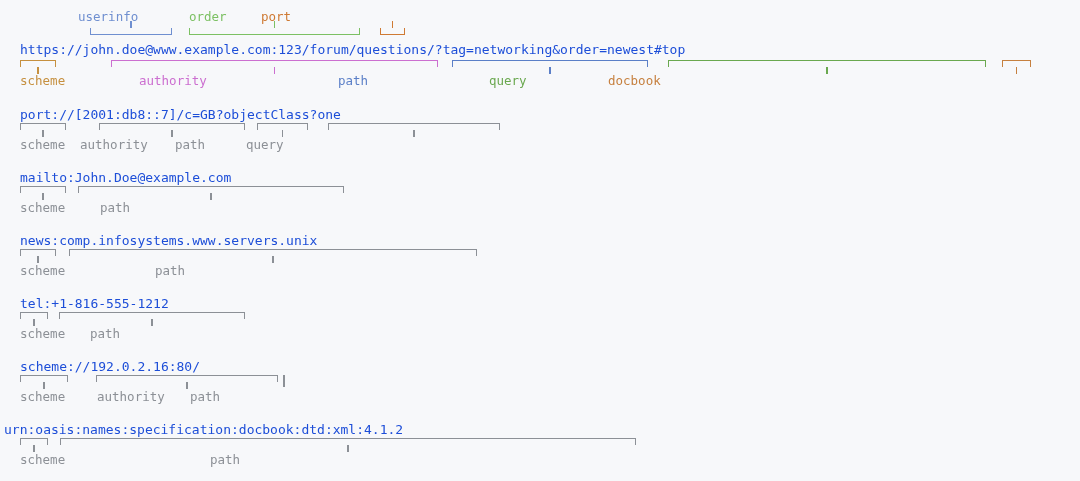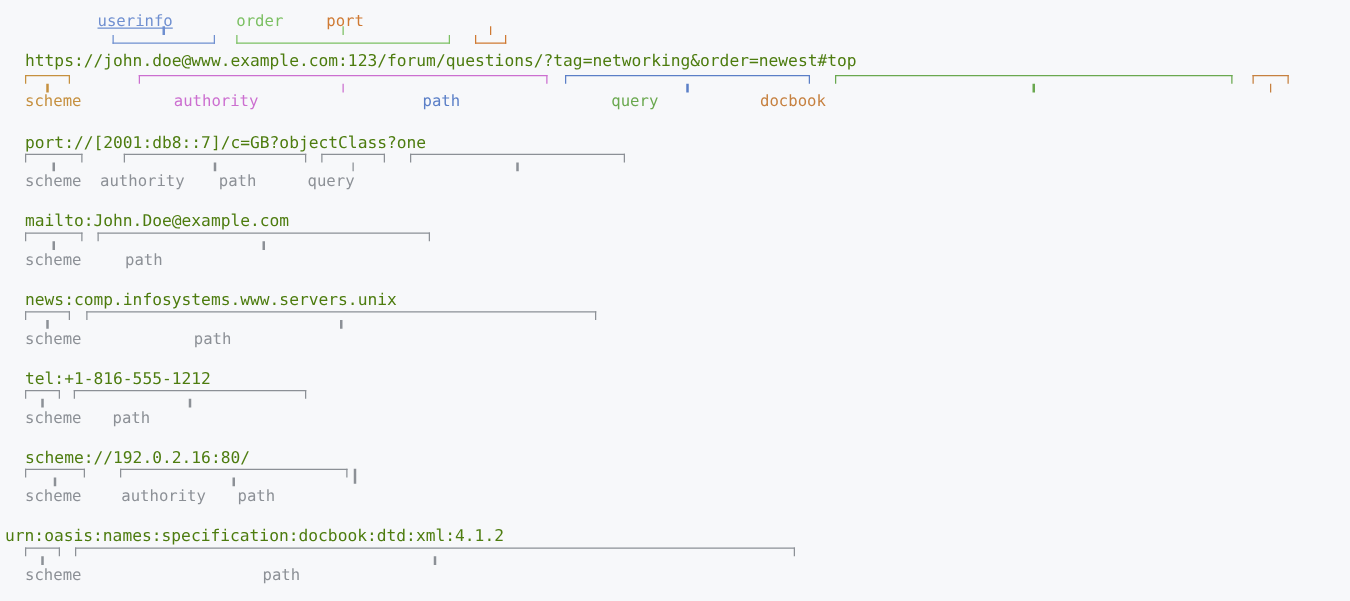--- a/index.html
+++ b/index.html
@@ -9,21 +9,21 @@
     font-family:"DejaVu Sans Mono","Liberation Mono",monospace;
     overflow:hidden;
     position:relative;
   }
   #stage{position:absolute;left:0;top:0;width:1080px;height:481px;}
   .uri-row{position:absolute;left:0;width:1080px;}
   .uri-text{
     position:absolute;
     font-size:13px;
     line-height:16px;
-    color:#4d7c0f;
+    color:#1d4ed8;
     white-space:pre;
     letter-spacing:0px;
   }
   
   .brk{
     position:absolute;
     height:7px;
     border-left:1.5px solid currentColor;
     border-right:1.5px solid currentColor;
     box-sizing:border-box;
@@ -54,21 +54,21 @@
 </style>
 </head>
 <body>
 
 <div id="stage">
     <div class="uri-row" style="top: 0px;">
       <div class="uri-text" style="left: 20px; top: 42px;">https://john.doe@www.example.com:123/forum/questions/?tag=networking&amp;order=newest#top</div>
       <div class="brk up" style="color: rgb(111, 143, 208); left: 90px; top: 28px; width: 82px;">
         <div class="tick" style="background: rgb(111, 143, 208);"></div>
       </div>
-      <div class="lbl" style="left: 78px; top: 10px; color: rgb(111, 143, 208); text-decoration: underline;">userinfo</div>
+      <div class="lbl" style="left: 78px; top: 10px; color: rgb(111, 143, 208);">userinfo</div>
       <div class="brk up" style="color: rgb(124, 192, 99); left: 189px; top: 28px; width: 171px;">
         <div class="tick" style="background: rgb(124, 192, 99);"></div>
       </div>
       <div class="lbl" style="left: 189px; top: 10px; color: rgb(124, 192, 99);">order</div>
       <div class="brk up" style="color: rgb(207, 122, 51); left: 380px; top: 28px; width: 25px;">
         <div class="tick" style="background: rgb(207, 122, 51);"></div>
       </div>
       <div class="lbl" style="left: 261px; top: 10px; color: rgb(207, 122, 51);">port</div>
       <div class="brk down" style="color: rgb(198, 144, 63); left: 20px; top: 60px; width: 36px;">
         <div class="tick" style="background: rgb(198, 144, 63);"></div>

